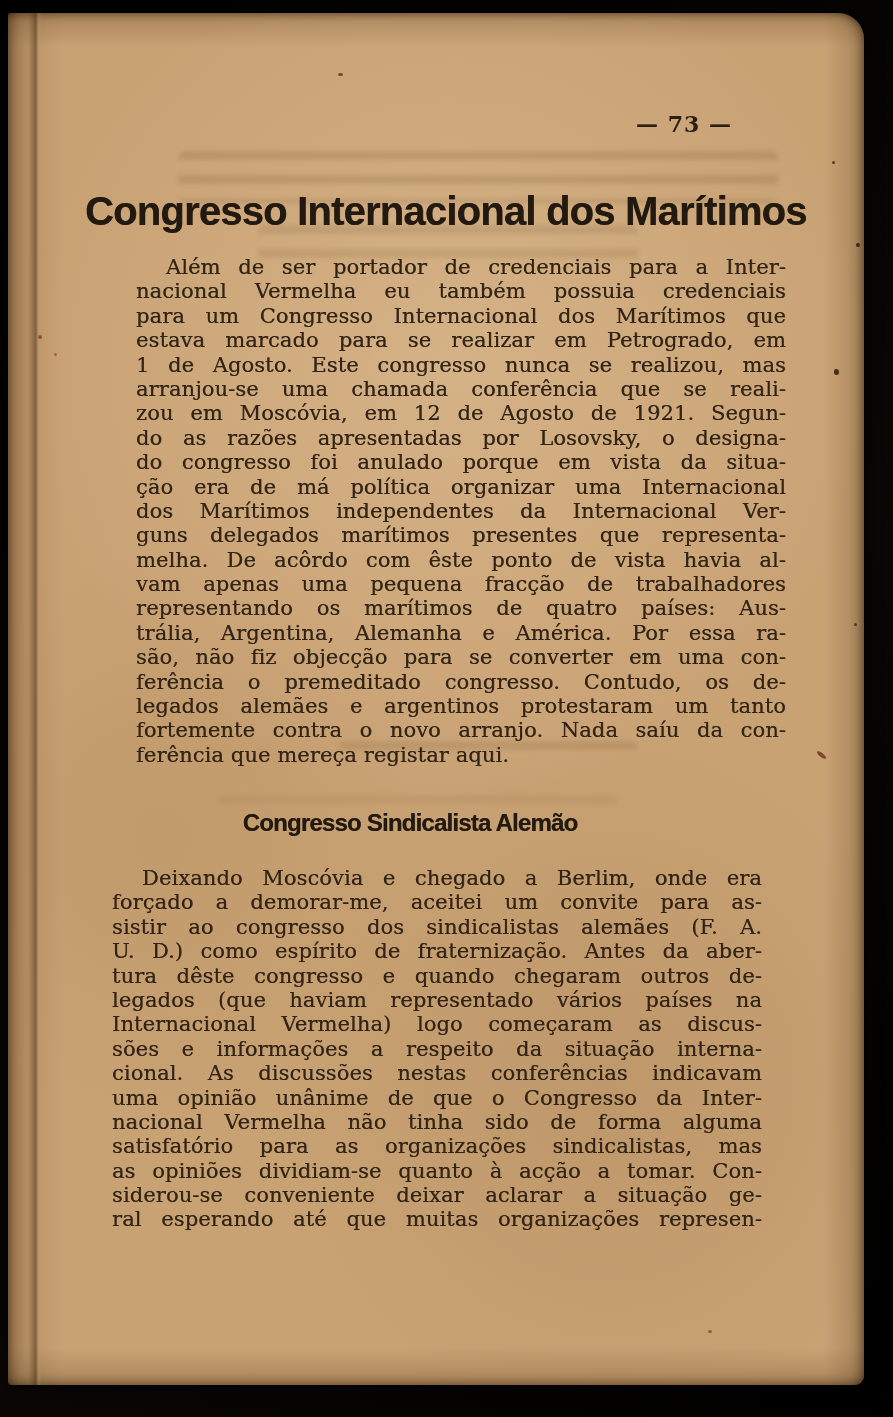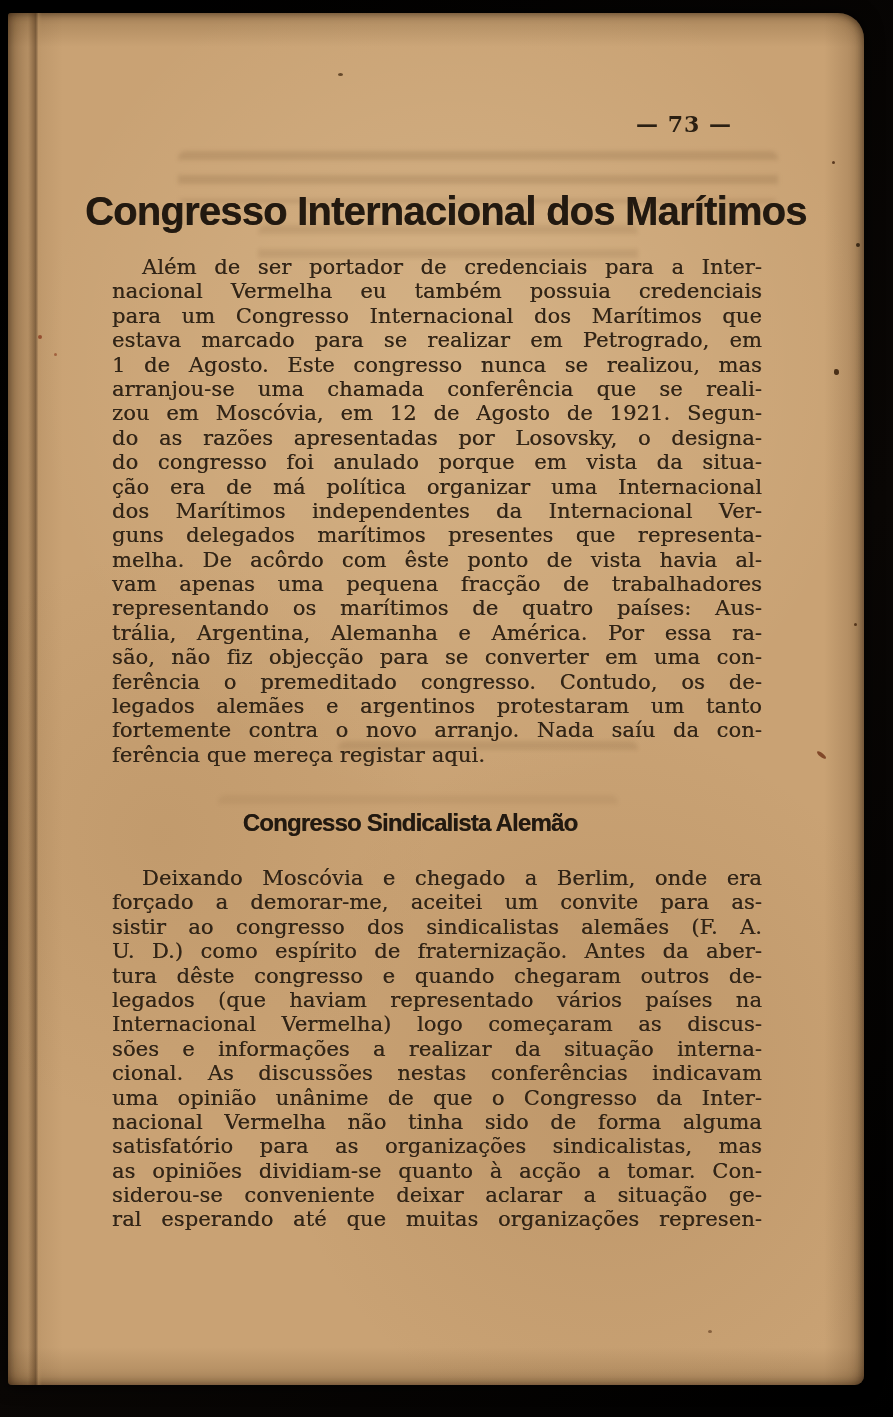--- a/index.html
+++ b/index.html
@@ -74,21 +74,21 @@
     text-shadow:0.4px 0 0 rgba(34,25,16,.75);
     white-space:nowrap;
   }
   .head1{top:176px;font-size:40px;}
   .head2{top:796px;font-size:24px;}
   .col{
     position:absolute;left:104px;width:650px;
     color:#312416;
     font-size:21px;
   }
-  .col1{top:242px;}
+  .col1{top:242px;margin-left:24px;}
   .col2{top:853px;}
   .line{
     height:24.4px;line-height:24.4px;
     text-align:justify;text-align-last:justify;
     white-space:nowrap;
     letter-spacing:0.1px;
     text-shadow:0.35px 0 0 rgba(49,36,22,.65);
   }
   .line.indent{padding-left:30px;}
   .line.flush{text-align-last:left;}
@@ -134,21 +134,21 @@
 
     <div class="head head2">Congresso Sindicalista Alemão</div>
     <div class="col col2">
         <div class="line indent">Deixando Moscóvia e chegado a Berlim, onde era</div>
         <div class="line">forçado a demorar-me, aceitei um convite para as-</div>
         <div class="line">sistir ao congresso dos sindicalistas alemães (F. A.</div>
         <div class="line">U. D.) como espírito de fraternização. Antes da aber-</div>
         <div class="line">tura dêste congresso e quando chegaram outros de-</div>
         <div class="line">legados (que haviam representado vários países na</div>
         <div class="line">Internacional Vermelha) logo começaram as discus-</div>
-        <div class="line">sões e informações a realizar da situação interna-</div>
+        <div class="line">sões e informações a respeito da situação interna-</div>
         <div class="line">cional. As discussões nestas conferências indicavam</div>
         <div class="line">uma opinião unânime de que o Congresso da Inter-</div>
         <div class="line">nacional Vermelha não tinha sido de forma alguma</div>
         <div class="line">satisfatório para as organizações sindicalistas, mas</div>
         <div class="line">as opiniões dividiam-se quanto à acção a tomar. Con-</div>
         <div class="line">siderou-se conveniente deixar aclarar a situação ge-</div>
         <div class="line">ral esperando até que muitas organizações represen-</div>
       </div>
 
     <div class="speck s1"></div>

